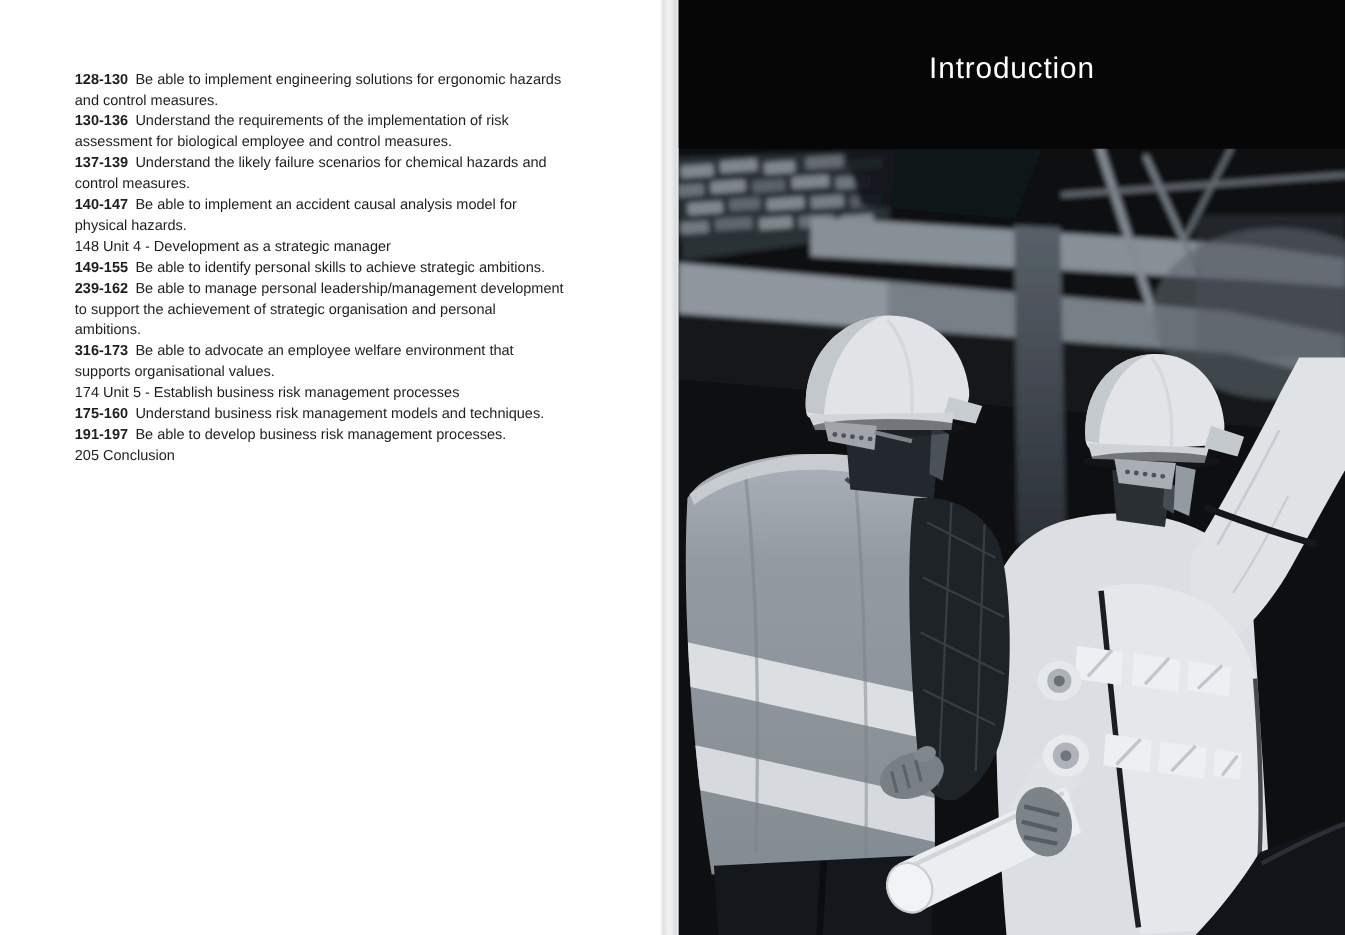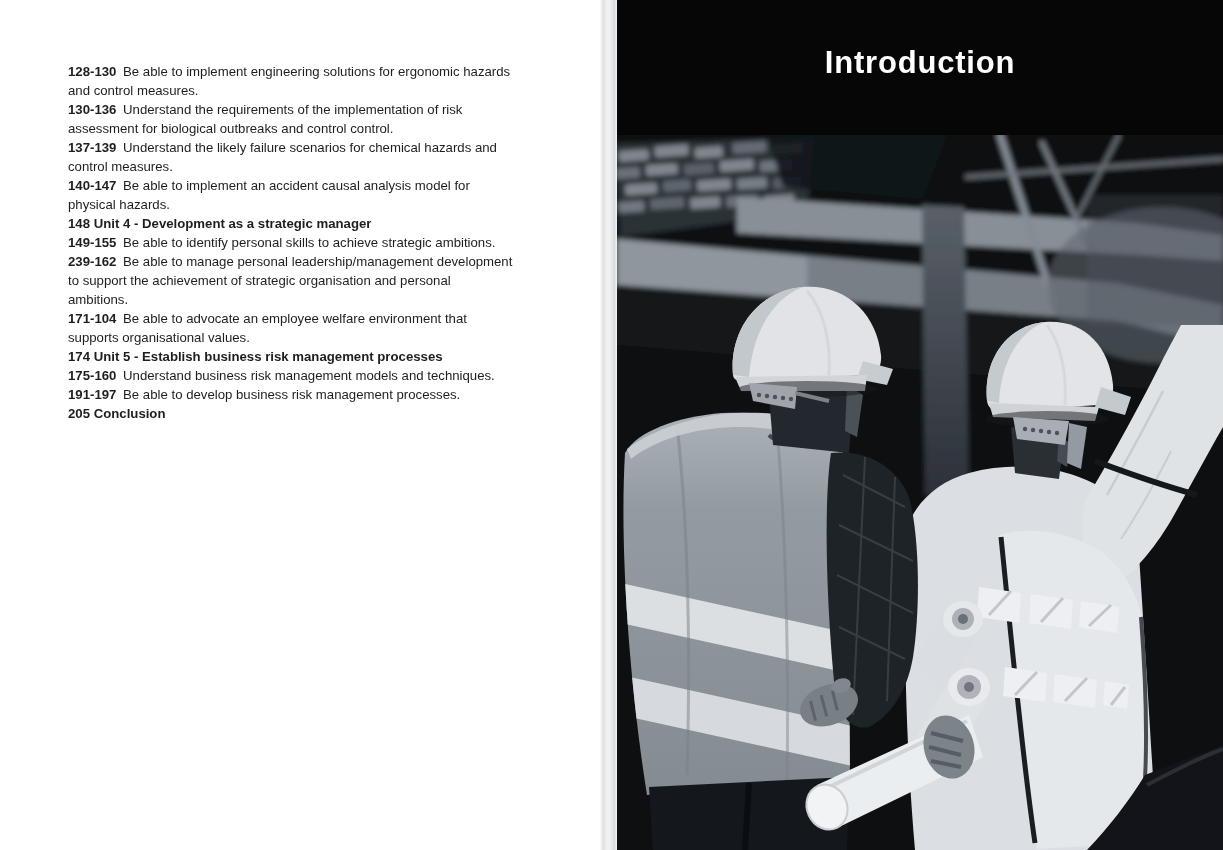--- a/index.html
+++ b/index.html
@@ -13,62 +13,62 @@
 
   
   .page-left {
     width: 600px; height: 850px; background: #ffffff;
     padding: 62px 0 0 68px; flex: 0 0 auto;
   }
   .toc { width: 492px; color: #1e1e1e; font-size: 13.2px; line-height: 19px; }
   .toc p { margin: 0; }
   .toc-item { margin: 0 0 9px 37px; max-width: 445px; }
   .toc-item .pg { font-weight: 700; margin-right: 3px; }
-  .toc-heading { font-weight: 700; margin: 33px 0 10px 0; max-width: 492px; }
+  .toc-heading { font-weight: 400; margin: 33px 0 10px 0; max-width: 492px; }
   .toc-section:first-child .toc-heading { margin-top: 0; }
 
   
   .gutter {
     width: 17px; height: 850px; flex: 0 0 auto;
     background: linear-gradient(90deg,
       #fdfdfd 0%, #dfe1e3 18%, #f1f2f3 45%, #eceeef 60%, #d8dadc 85%, #f4f5f5 100%);
   }
 
   
   .page-right { width: 606px; height: 850px; flex: 0 0 auto; background: #060606; display: flex; flex-direction: column; }
   .chapter-header {
     height: 135px; background: #060606; flex: 0 0 auto;
     display: flex; align-items: center; justify-content: center;
     padding-bottom: 10px;
   }
   .chapter-title {
-    margin: 0; color: #ffffff; font-size: 31px; font-weight: 700;
+    margin: 0; color: #ffffff; font-size: 27px; font-weight: 400;
     letter-spacing: 0.8px;
   }
   .chapter-photo { width: 606px; height: 715px; flex: 0 0 auto; overflow: hidden; }
   .chapter-photo svg { display: block; }
 </style>
 </head>
 <body>
 
 <div class="spread">
 
   <div class="page-left">
     <div class="toc">
         <div class="toc-section">
           <p class="toc-item"><b class="pg">128-130</b> <span>Be able to implement engineering solutions for ergonomic hazards and control measures.</span></p>
-          <p class="toc-item"><b class="pg">130-136</b> <span>Understand the requirements of the implementation of risk assessment for biological outbreaks and control control.</span></p>
+          <p class="toc-item"><b class="pg">130-136</b> <span>Understand the requirements of the implementation of risk assessment for biological employee and control measures.</span></p>
           <p class="toc-item"><b class="pg">137-139</b> <span>Understand the likely failure scenarios for chemical hazards and control measures.</span></p>
           <p class="toc-item"><b class="pg">140-147</b> <span>Be able to implement an accident causal analysis model for physical hazards.</span></p>
         </div>
         <div class="toc-section">
           <p class="toc-heading"><span>148</span> <span>Unit 4 - Development as a strategic manager</span></p>
           <p class="toc-item"><b class="pg">149-155</b> <span>Be able to identify personal skills to achieve strategic ambitions.</span></p>
           <p class="toc-item"><b class="pg">239-162</b> <span>Be able to manage personal leadership/management development to support the achievement of strategic organisation and personal ambitions.</span></p>
-          <p class="toc-item"><b class="pg">171-104</b> <span>Be able to advocate an employee welfare environment that supports organisational values.</span></p>
+          <p class="toc-item"><b class="pg">316-173</b> <span>Be able to advocate an employee welfare environment that supports organisational values.</span></p>
         </div>
         <div class="toc-section">
           <p class="toc-heading"><span>174</span> <span>Unit 5 - Establish business risk management processes</span></p>
           <p class="toc-item"><b class="pg">175-160</b> <span>Understand business risk management models and techniques.</span></p>
           <p class="toc-item"><b class="pg">191-197</b> <span>Be able to develop business risk management processes.</span></p>
         </div>
         <div class="toc-section">
           <p class="toc-heading"><span>205</span> <span>Conclusion</span></p>
         </div>
       </div>

